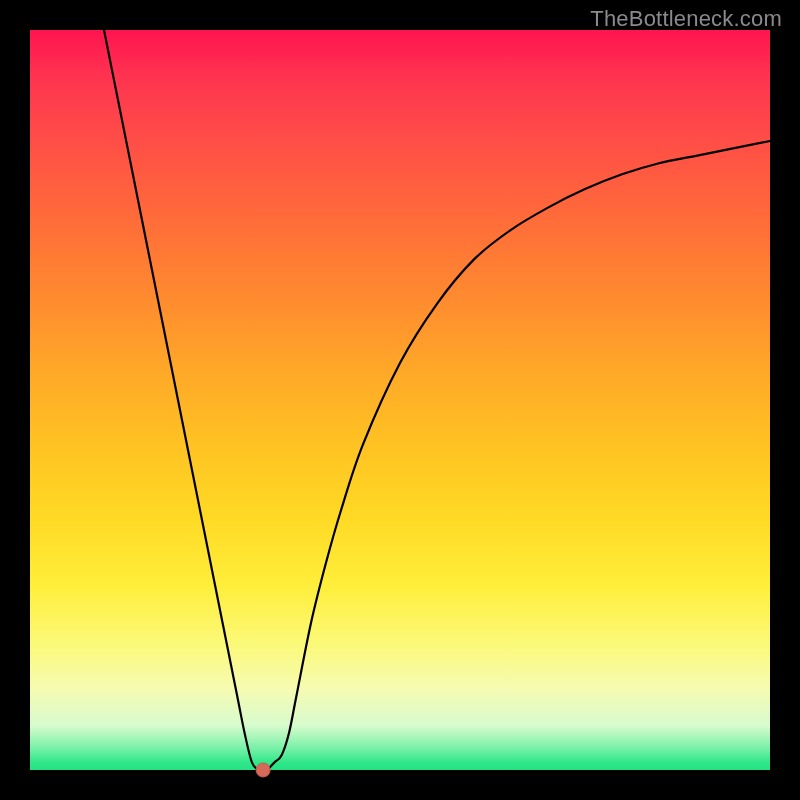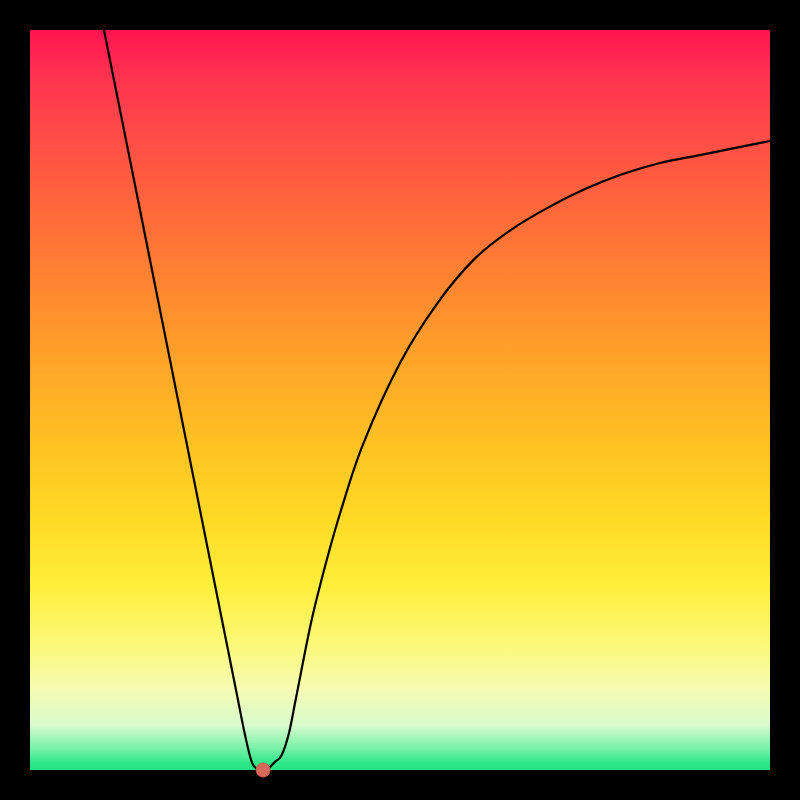--- a/index.html
+++ b/index.html
@@ -59,19 +59,20 @@
     top: 0;
     width: 740px;
     height: 740px;
     overflow: visible;
   }
 </style>
 </head>
 <body>
 
 <div class="frame">
+  <div class="watermark">TheBottleneck.com</div>
   <div class="plot-area">
     <svg class="curve" viewBox="0 0 740 740" preserveAspectRatio="none">
       <path id="curve-path" fill="none" stroke="#000000" stroke-width="2.2" stroke-linecap="round" stroke-linejoin="round" d="M 74 0 C 76.46666666666667 12.333333333333334, 83.86666666666666 49.33333333333333, 88.8 74 C 93.73333333333333 98.66666666666667, 98.66666666666667 123.33333333333333, 103.60000000000001 148 C 108.53333333333335 172.66666666666666, 113.46666666666667 197.33333333333334, 118.4 222 C 123.33333333333334 246.66666666666666, 128.26666666666665 271.3333333333333, 133.2 296 C 138.13333333333333 320.6666666666667, 143.06666666666666 345.3333333333333, 148 370 C 152.93333333333334 394.6666666666667, 157.86666666666667 419.3333333333333, 162.8 444 C 167.73333333333335 468.6666666666667, 172.66666666666666 493.3333333333333, 177.6 518 C 182.53333333333333 542.6666666666666, 187.46666666666667 567.3333333333334, 192.4 592 C 197.33333333333334 616.6666666666666, 203.50000000000003 647.5, 207.20000000000002 666 C 210.9 684.5, 212.13333333333333 691.9, 214.6 703 C 217.06666666666666 714.1, 219.53333333333333 726.4333333333334, 222 732.6 C 224.46666666666667 738.7666666666667, 226.93333333333334 738.7666666666667, 229.4 740 C 231.86666666666667 741.2333333333333, 234.33333333333334 741.2333333333333, 236.8 740 C 239.26666666666668 738.7666666666667, 241.73333333333335 735.0666666666667, 244.20000000000002 732.6 C 246.66666666666669 730.1333333333333, 249.13333333333335 730.1333333333334, 251.60000000000002 725.2 C 254.0666666666667 720.2666666666667, 256.53333333333336 712.8666666666667, 259 703 C 261.46666666666664 693.1333333333333, 262.7 684.5, 266.4 666 C 270.09999999999997 647.5, 276.26666666666665 614.2, 281.2 592 C 286.1333333333333 569.8, 291.06666666666666 551.3, 296 532.8 C 300.93333333333334 514.3, 304.6333333333333 500.73333333333335, 310.8 481 C 316.9666666666667 461.26666666666665, 323.1333333333333 439.06666666666666, 333 414.4 C 342.8666666666667 389.7333333333333, 357.66666666666663 356.4333333333333, 370 332.99999999999994 C 382.33333333333337 309.5666666666666, 394.66666666666674 291.06666666666666, 407.00000000000006 273.8 C 419.33333333333337 256.53333333333336, 431.6666666666667 241.73333333333335, 444 229.40000000000003 C 456.3333333333333 217.06666666666672, 468.6666666666667 208.4333333333334, 481 199.80000000000007 C 493.3333333333333 191.16666666666674, 505.6666666666667 184.38333333333335, 518 177.60000000000002 C 530.3333333333334 170.8166666666667, 542.6666666666666 164.65000000000003, 555 159.10000000000002 C 567.3333333333334 153.55, 579.6666666666666 148.61666666666662, 592 144.29999999999995 C 604.3333333333334 139.9833333333333, 616.6666666666666 136.28333333333336, 629 133.20000000000005 C 641.3333333333334 130.11666666666673, 653.6666666666666 128.26666666666674, 666 125.80000000000007 C 678.3333333333334 123.33333333333339, 690.6666666666666 120.86666666666666, 703 118.39999999999998 C 715.3333333333334 115.9333333333333, 733.8333333333334 112.23333333333333, 740 111"></path>
       <circle id="marker-dot" r="7" fill="#d66a5a" stroke="#c85a4a" stroke-width="1" cx="233.1" cy="740"></circle>
     </svg>
   </div>
 </div>
 
 </body></html>

